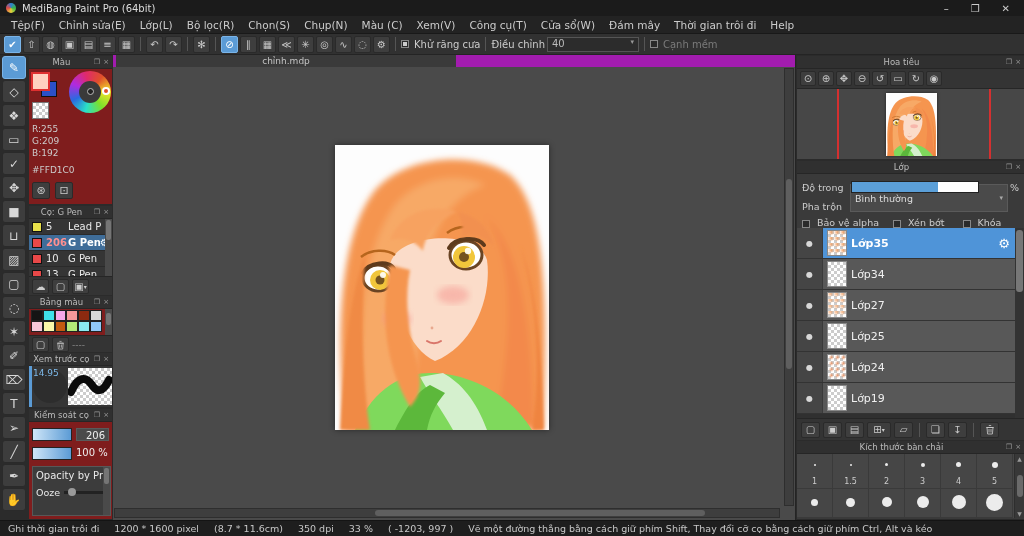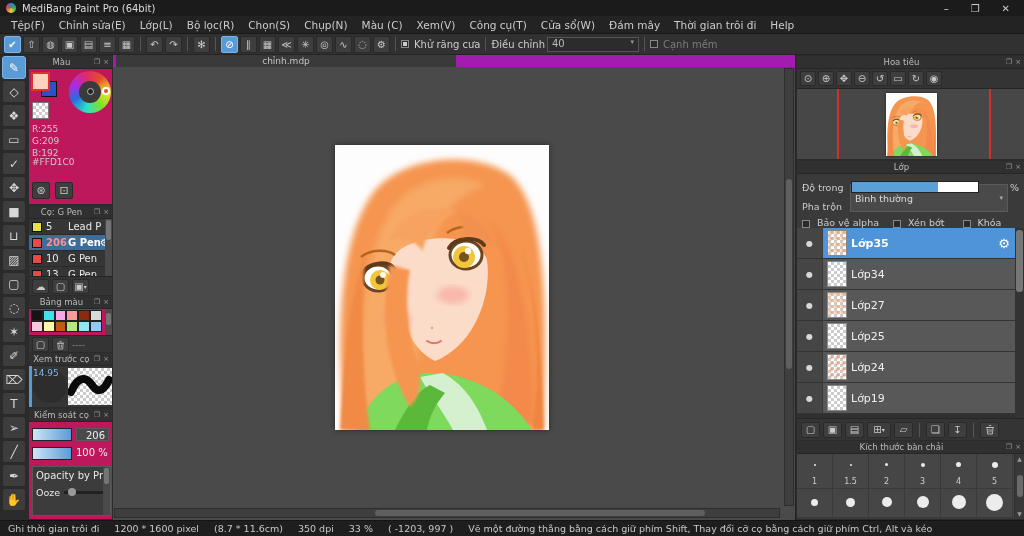--- a/index.html
+++ b/index.html
@@ -23,21 +23,21 @@
 .tblabel{font-size:10px;color:#ccc;white-space:nowrap}
 .tblabel.dim{color:#7a7a7a}
 .tbselect{width:92px;height:15px;background:#2c2c2c;border:1px solid #555;display:flex;align-items:flex-start;padding:0 4px;color:#bbb;font-size:10px}
 .tbselect .car{margin-left:auto;font-size:7px;color:#999}
 
 .toolstrip{left:0;top:55px;width:28px;height:465px;background:#2b2b2b;display:flex;flex-direction:column;align-items:center;padding-top:1px;gap:1px}
 .ts{width:24px;height:23px;background:#3d3d3d;border:1px solid #2a2a2a;border-radius:3px;display:flex;align-items:center;justify-content:center;font-size:12px;color:#d8d8d8;flex:none}
 .ts.sel{background:#5b9bd5;color:#fff;border-color:#7ab4e8}
 
 .leftcol{left:28px;top:55px;width:85px;height:465px;background:#3a3a3a}
-.panel{position:absolute;left:0;width:85px;background:#be185d;border:1px solid #2b2b2b}
+.panel{position:absolute;left:0;width:85px;background:#7f1d1d;border:1px solid #2b2b2b}
 .pt{height:13px;background:#303030;display:flex;align-items:center;font-size:8.5px;color:#bbb;padding:0 3px;border-bottom:1px solid #262626}
 .pt .t{flex:1;text-align:center;white-space:nowrap;overflow:hidden}
 .pt .mi{font-size:7px;color:#999;margin-left:3px;flex:none}
 .checker{background-color:#fff;background-image:linear-gradient(45deg,#ccc 25%,transparent 25%,transparent 75%,#ccc 75%),linear-gradient(45deg,#ccc 25%,transparent 25%,transparent 75%,#ccc 75%);background-size:6px 6px;background-position:0 0,3px 3px}
 .small{font-size:9px;color:#ccc}
 .mbtn{width:17px;height:15px;background:#3e3e3e;border:1px solid #2a2a2a;border-radius:2px;display:flex;align-items:center;justify-content:center;font-size:10px;color:#ccc}
 
 .brow{height:16px;display:flex;align-items:center;padding:0 3px;font-size:10px;color:#e8e8e8;background:#353535;border-bottom:1px solid #2a2a2a}
 .brow.sel{background:#3f6d99}
 .brow .sw{width:10px;height:10px;border:1px solid #111;margin-right:4px;flex:none}
@@ -319,21 +319,21 @@
         <div class="abs" style="left: 2px; top: 3px; width: 19px; height: 19px; border: 2px solid rgb(224, 48, 48); background: rgb(255, 209, 192);"></div>
         <div class="abs checker" style="left:3px;top:33px;width:17px;height:17px;border:1px solid #777"></div>
         <div class="abs" style="left:40px;top:2px;width:42px;height:42px;border-radius:50%;background:conic-gradient(from 90deg,#f0e42a,#7de02a,#2ae0c8,#2a6ae0,#b02ae0,#e02a6a,#e0502a,#f0e42a)">
           <div class="abs" style="left:10px;top:10px;width:22px;height:22px;border-radius:50%;background:#3a3a3a"></div>
           <div class="abs" style="left:33px;top:16px;width:8px;height:8px;border-radius:50%;border:2px solid #fff;background:#e0502a"></div>
           <div class="abs" style="left:18px;top:17px;width:7px;height:7px;border-radius:50%;border:1px solid #bbb;background:#222"></div>
         </div>
         <div class="abs small" style="left:3px;top:55px">R:255</div>
         <div class="abs small" style="left:3px;top:67px">G:209</div>
         <div class="abs small" style="left:3px;top:79px">B:192</div>
-        <div class="abs small" style="left:3px;top:88px">#FFD1C0</div>
+        <div class="abs small" style="left:3px;top:96px">#FFD1C0</div>
         <div class="abs cpbtn" style="left:3px;top:113px">
             <span>⊛</span>
           </div>
         <div class="abs cpbtn" style="left:26px;top:113px">
             <span>⊡</span>
           </div>
       </div>
     </div>
 
     <div class="panel" style="top:150px;height:90px">

